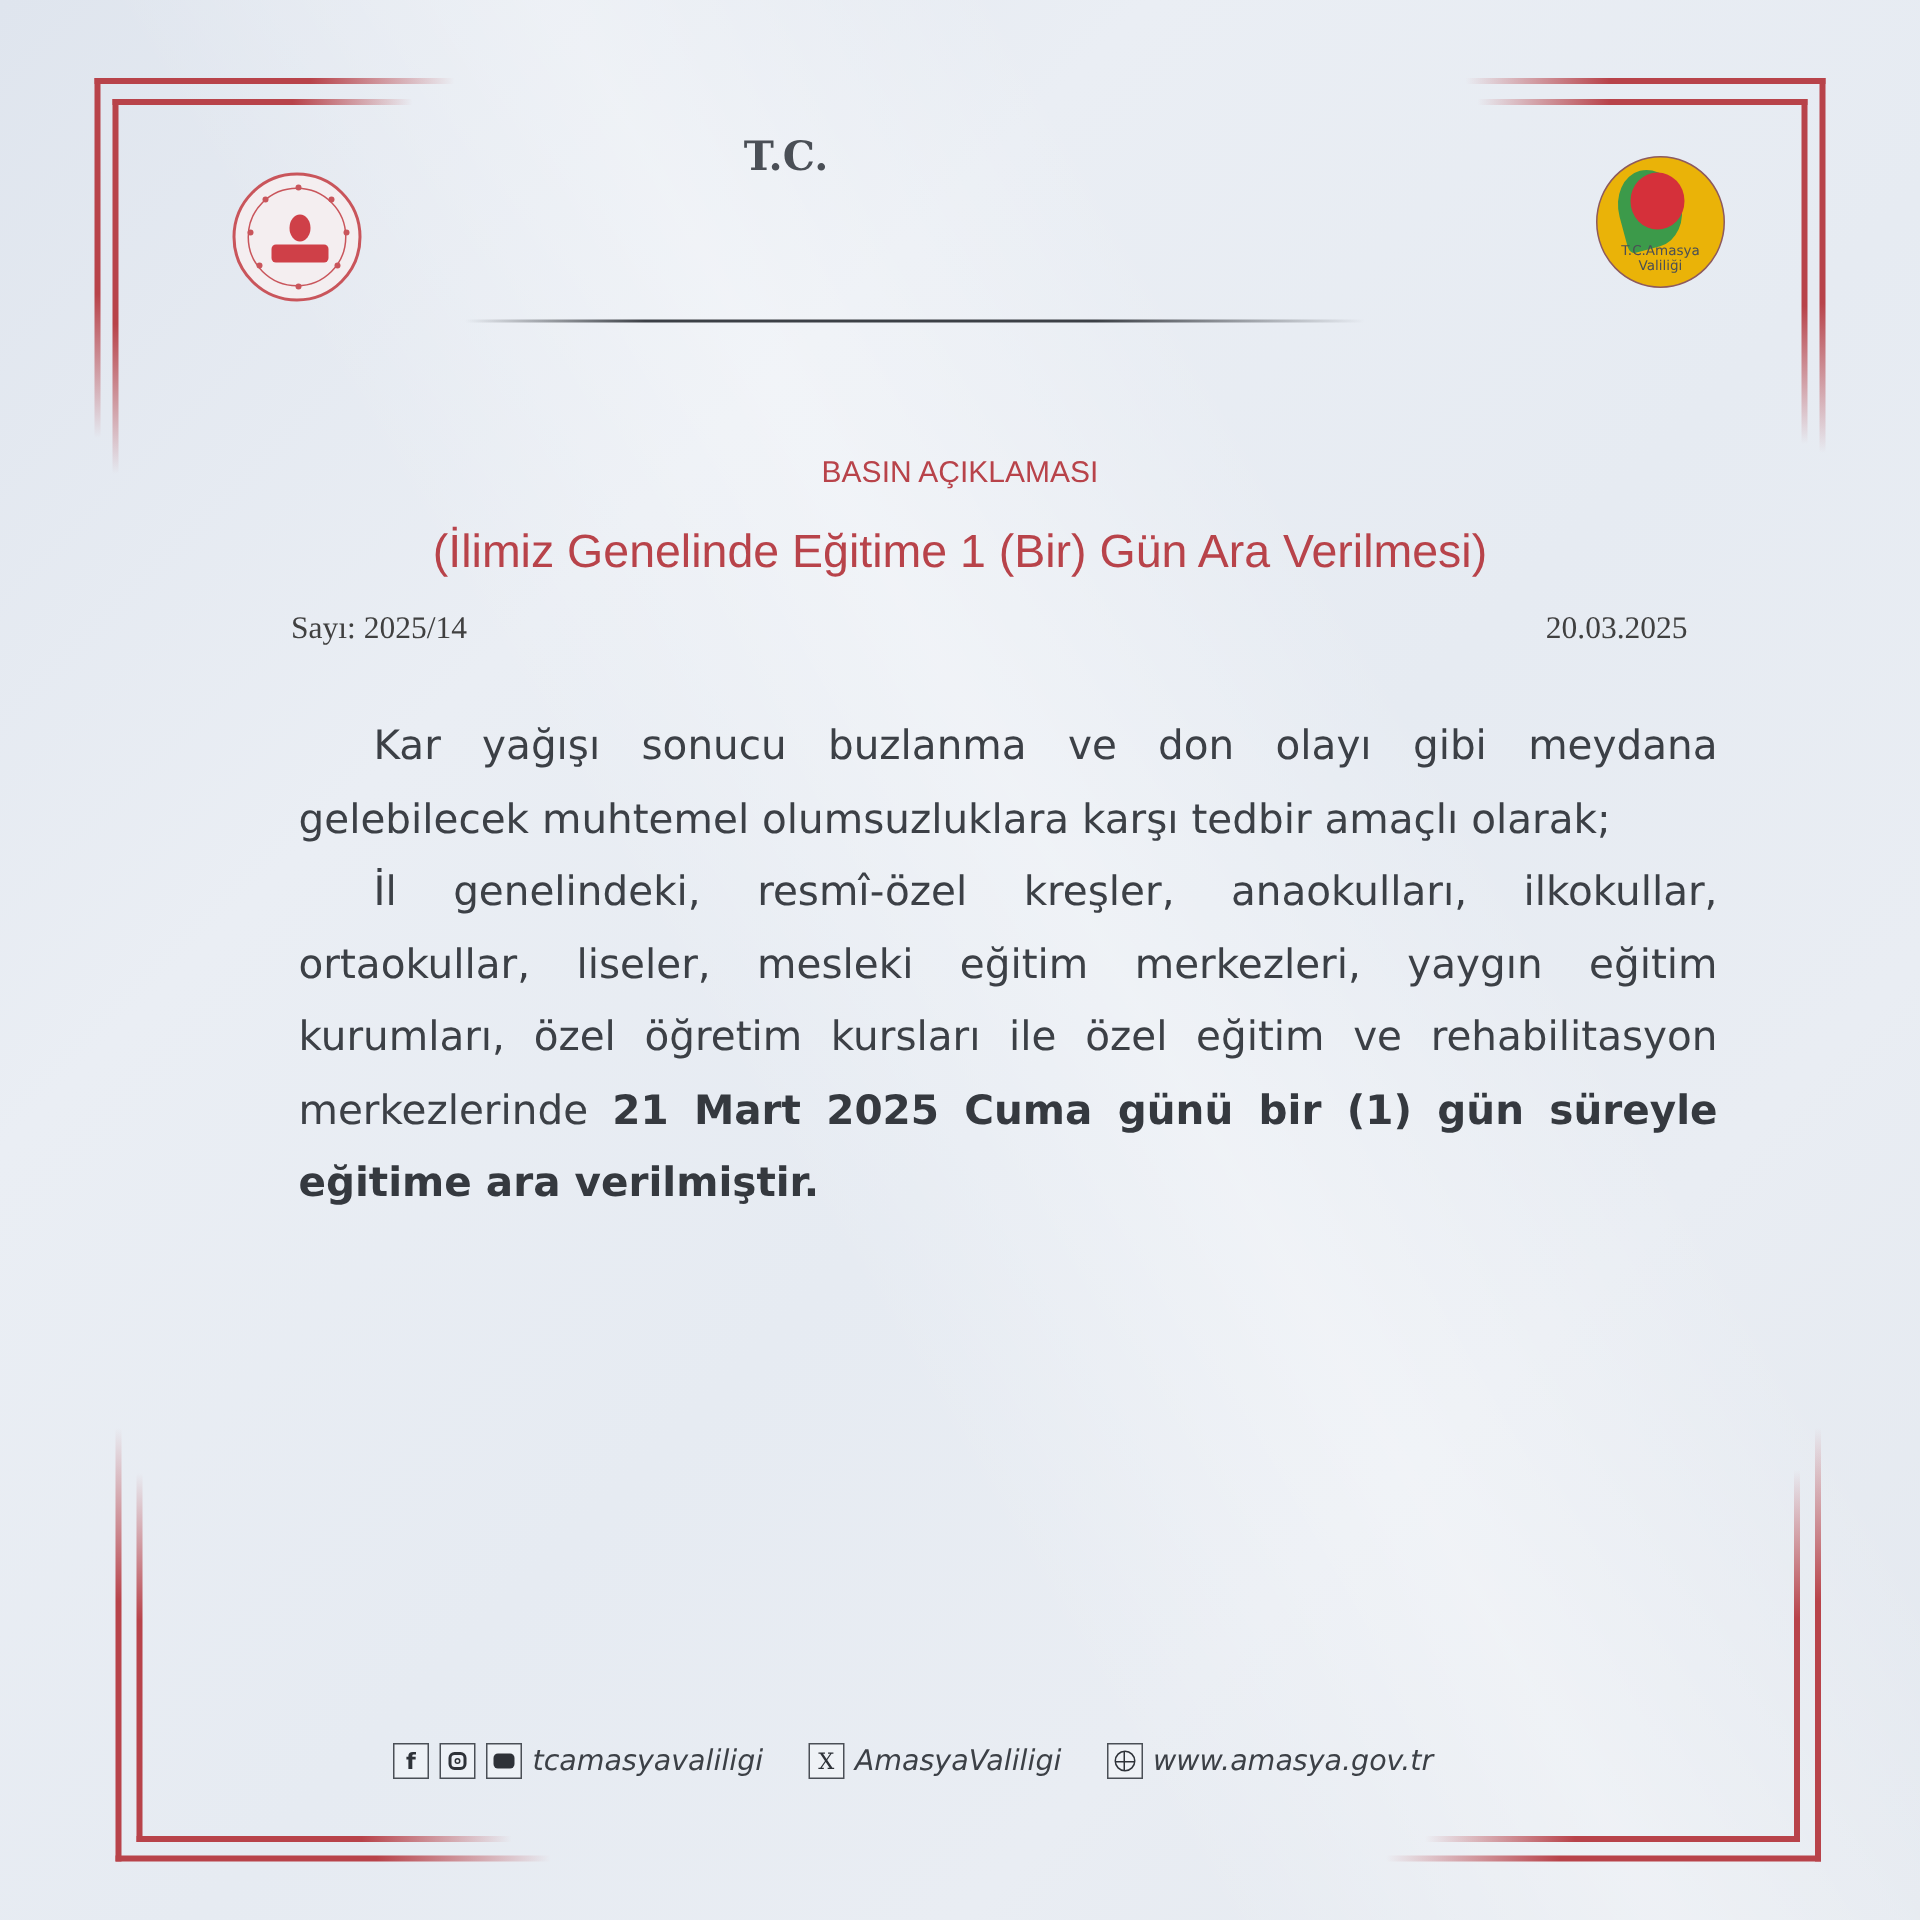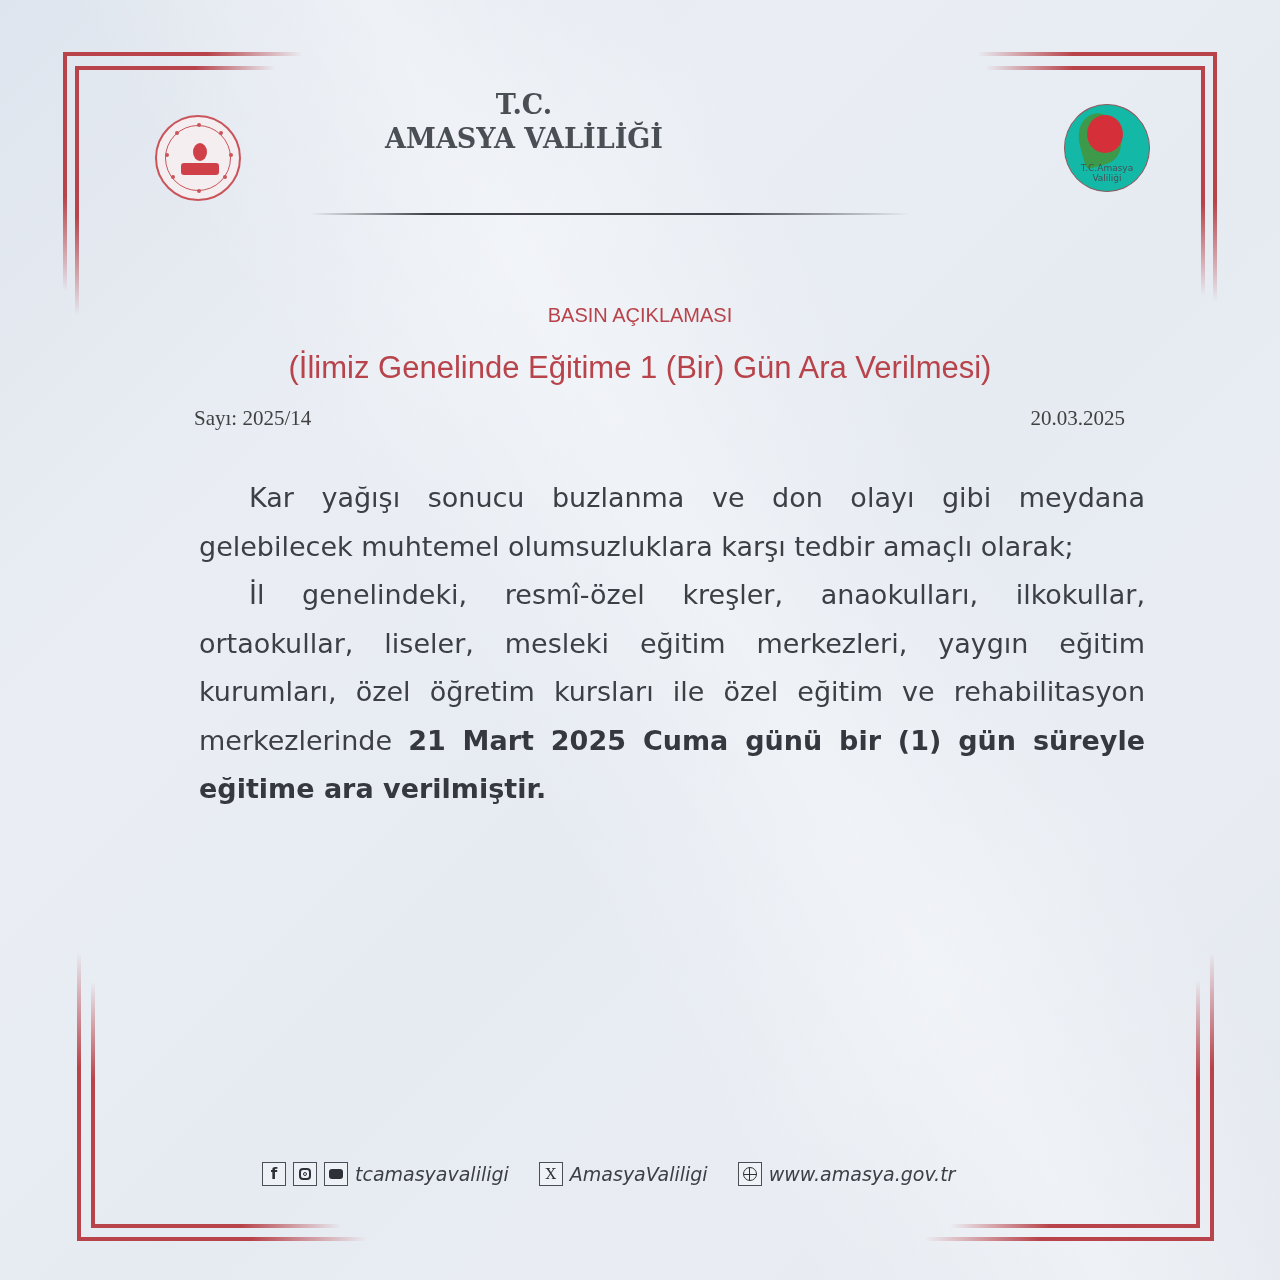--- a/index.html
+++ b/index.html
@@ -45,21 +45,21 @@
   .hdr-3 { font-size:26px; line-height:36px; }
   .hdr-rule { position:absolute; left:310px; top:213px; width:600px; height:2px;
     background:linear-gradient(90deg, rgba(60,64,70,0), #3c4046 20%, #3c4046 70%, rgba(60,64,70,0)); }
 
   .logo { position:absolute; border-radius:50%; }
   .logo-left { left:155px; top:115px; width:86px; height:86px; background:#f4eef0; border:2px solid #c9555b; box-sizing:border-box; }
   .logo-left .ring { position:absolute; inset:8px; border-radius:50%; border:1.5px solid #c9555b; }
   .logo-left .dot { position:absolute; width:4px; height:4px; background:#c9555b; border-radius:50%; }
   .logo-left .head { position:absolute; left:36px; top:26px; width:14px; height:18px; border-radius:50%; background:#cf4048; }
   .logo-left .map { position:absolute; left:24px; top:46px; width:38px; height:12px; background:#cf4048; border-radius:3px; }
-  .logo-right { left:1064px; top:104px; width:86px; height:88px; background:#14b8a6; border:1.5px solid #8d5a5e; box-sizing:border-box; }
+  .logo-right { left:1064px; top:104px; width:86px; height:88px; background:#eab308; border:1.5px solid #8d5a5e; box-sizing:border-box; }
   .logo-right .leaf { position:absolute; left:14px; top:8px; width:42px; height:52px; border-radius:50% 50% 50% 10%; background:#3c9a4a; transform:rotate(-15deg); }
   .logo-right .apple { position:absolute; left:22px; top:10px; width:36px; height:38px; border-radius:50%; background:#d5303a; }
   .logo-right .txt { position:absolute; left:0; bottom:8px; width:100%; text-align:center; font-size:9px; color:#4a4f56; font-family:"DejaVu Sans", sans-serif; }
 
   
   .title { position:absolute; left:0; width:1280px; text-align:center; color:#b8434a; font-family:"Liberation Sans", sans-serif; }
   .title-1 { top:304px; font-size:20px; }
   .title-2 { top:350px; font-size:31px; }
 
   .meta { position:absolute; top:406px; font-size:21px; color:#404040; font-family:Liberation Serif, serif; }
@@ -120,21 +120,20 @@
   <div class="map"></div>
 </div>
 <div class="logo logo-right">
   <div class="leaf"></div>
   <div class="apple"></div>
   <div class="txt">T.C.Amasya Valiliği</div>
 </div>
 
 <div class="header">
   <div class="hdr-1">T.C.</div>
-  <div class="hdr-2">AMASYA VALİLİĞİ</div>
 </div>
 <div class="hdr-rule"></div>
 
 <div class="title title-1">BASIN AÇIKLAMASI</div>
 <div class="title title-2">(İlimiz Genelinde Eğitime 1 (Bir) Gün Ara Verilmesi)</div>
 
 <div class="meta meta-left">Sayı: 2025/14</div>
 <div class="meta meta-right">20.03.2025</div>
 
 <div class="body-text">

